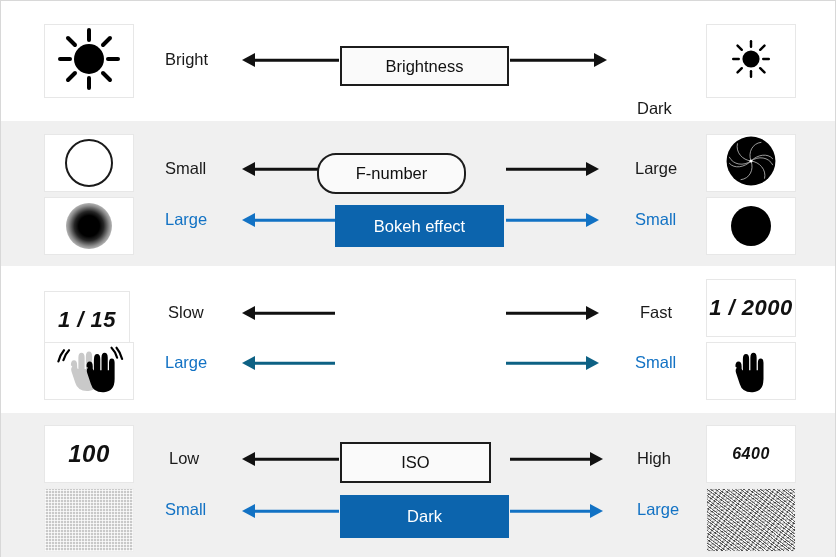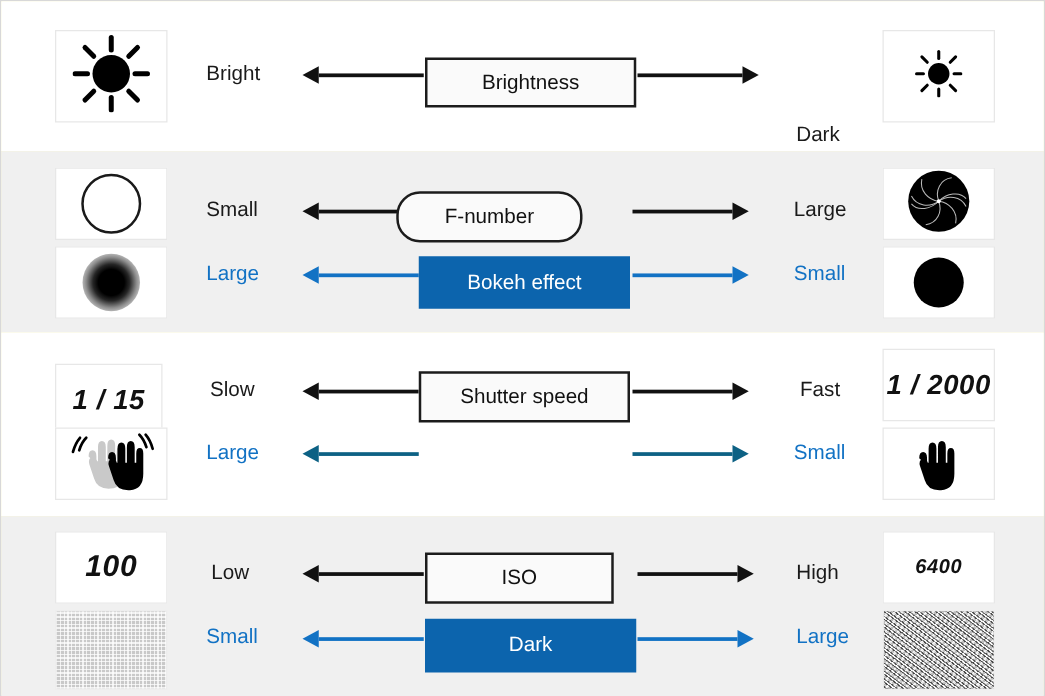--- a/index.html
+++ b/index.html
@@ -261,21 +261,20 @@
   </div>
 
   <div class="thumb" style="left:43px;top:290px;width:86px;height:58px;">
     <span class="thumb-text" style="font-size:22px;">1 / 15</span>
   </div>
   <div class="sideword" style="left:167px;top:302px;">Slow</div>
   <div class="arrow black left" style="left:242px;top:312px;width:92px;">
     <div class="shaft" style="left:12px;"></div>
     <div class="head"></div>
   </div>
-  <div class="centerbox white" style="left:334px;top:296px;width:169px;height:41px;">Shutter speed</div>
   <div class="arrow black right" style="left:505px;top:312px;width:92px;">
     <div class="shaft" style="right:12px;"></div>
     <div class="head"></div>
   </div>
   <div class="sideword" style="left:639px;top:302px;">Fast</div>
   <div class="thumb" style="left:705px;top:278px;width:90px;height:58px;">
     <span class="thumb-text" style="font-size:22px;">1 / 2000</span>
   </div>
 
   <div class="thumb" style="left:43px;top:341px;width:90px;height:58px;">

